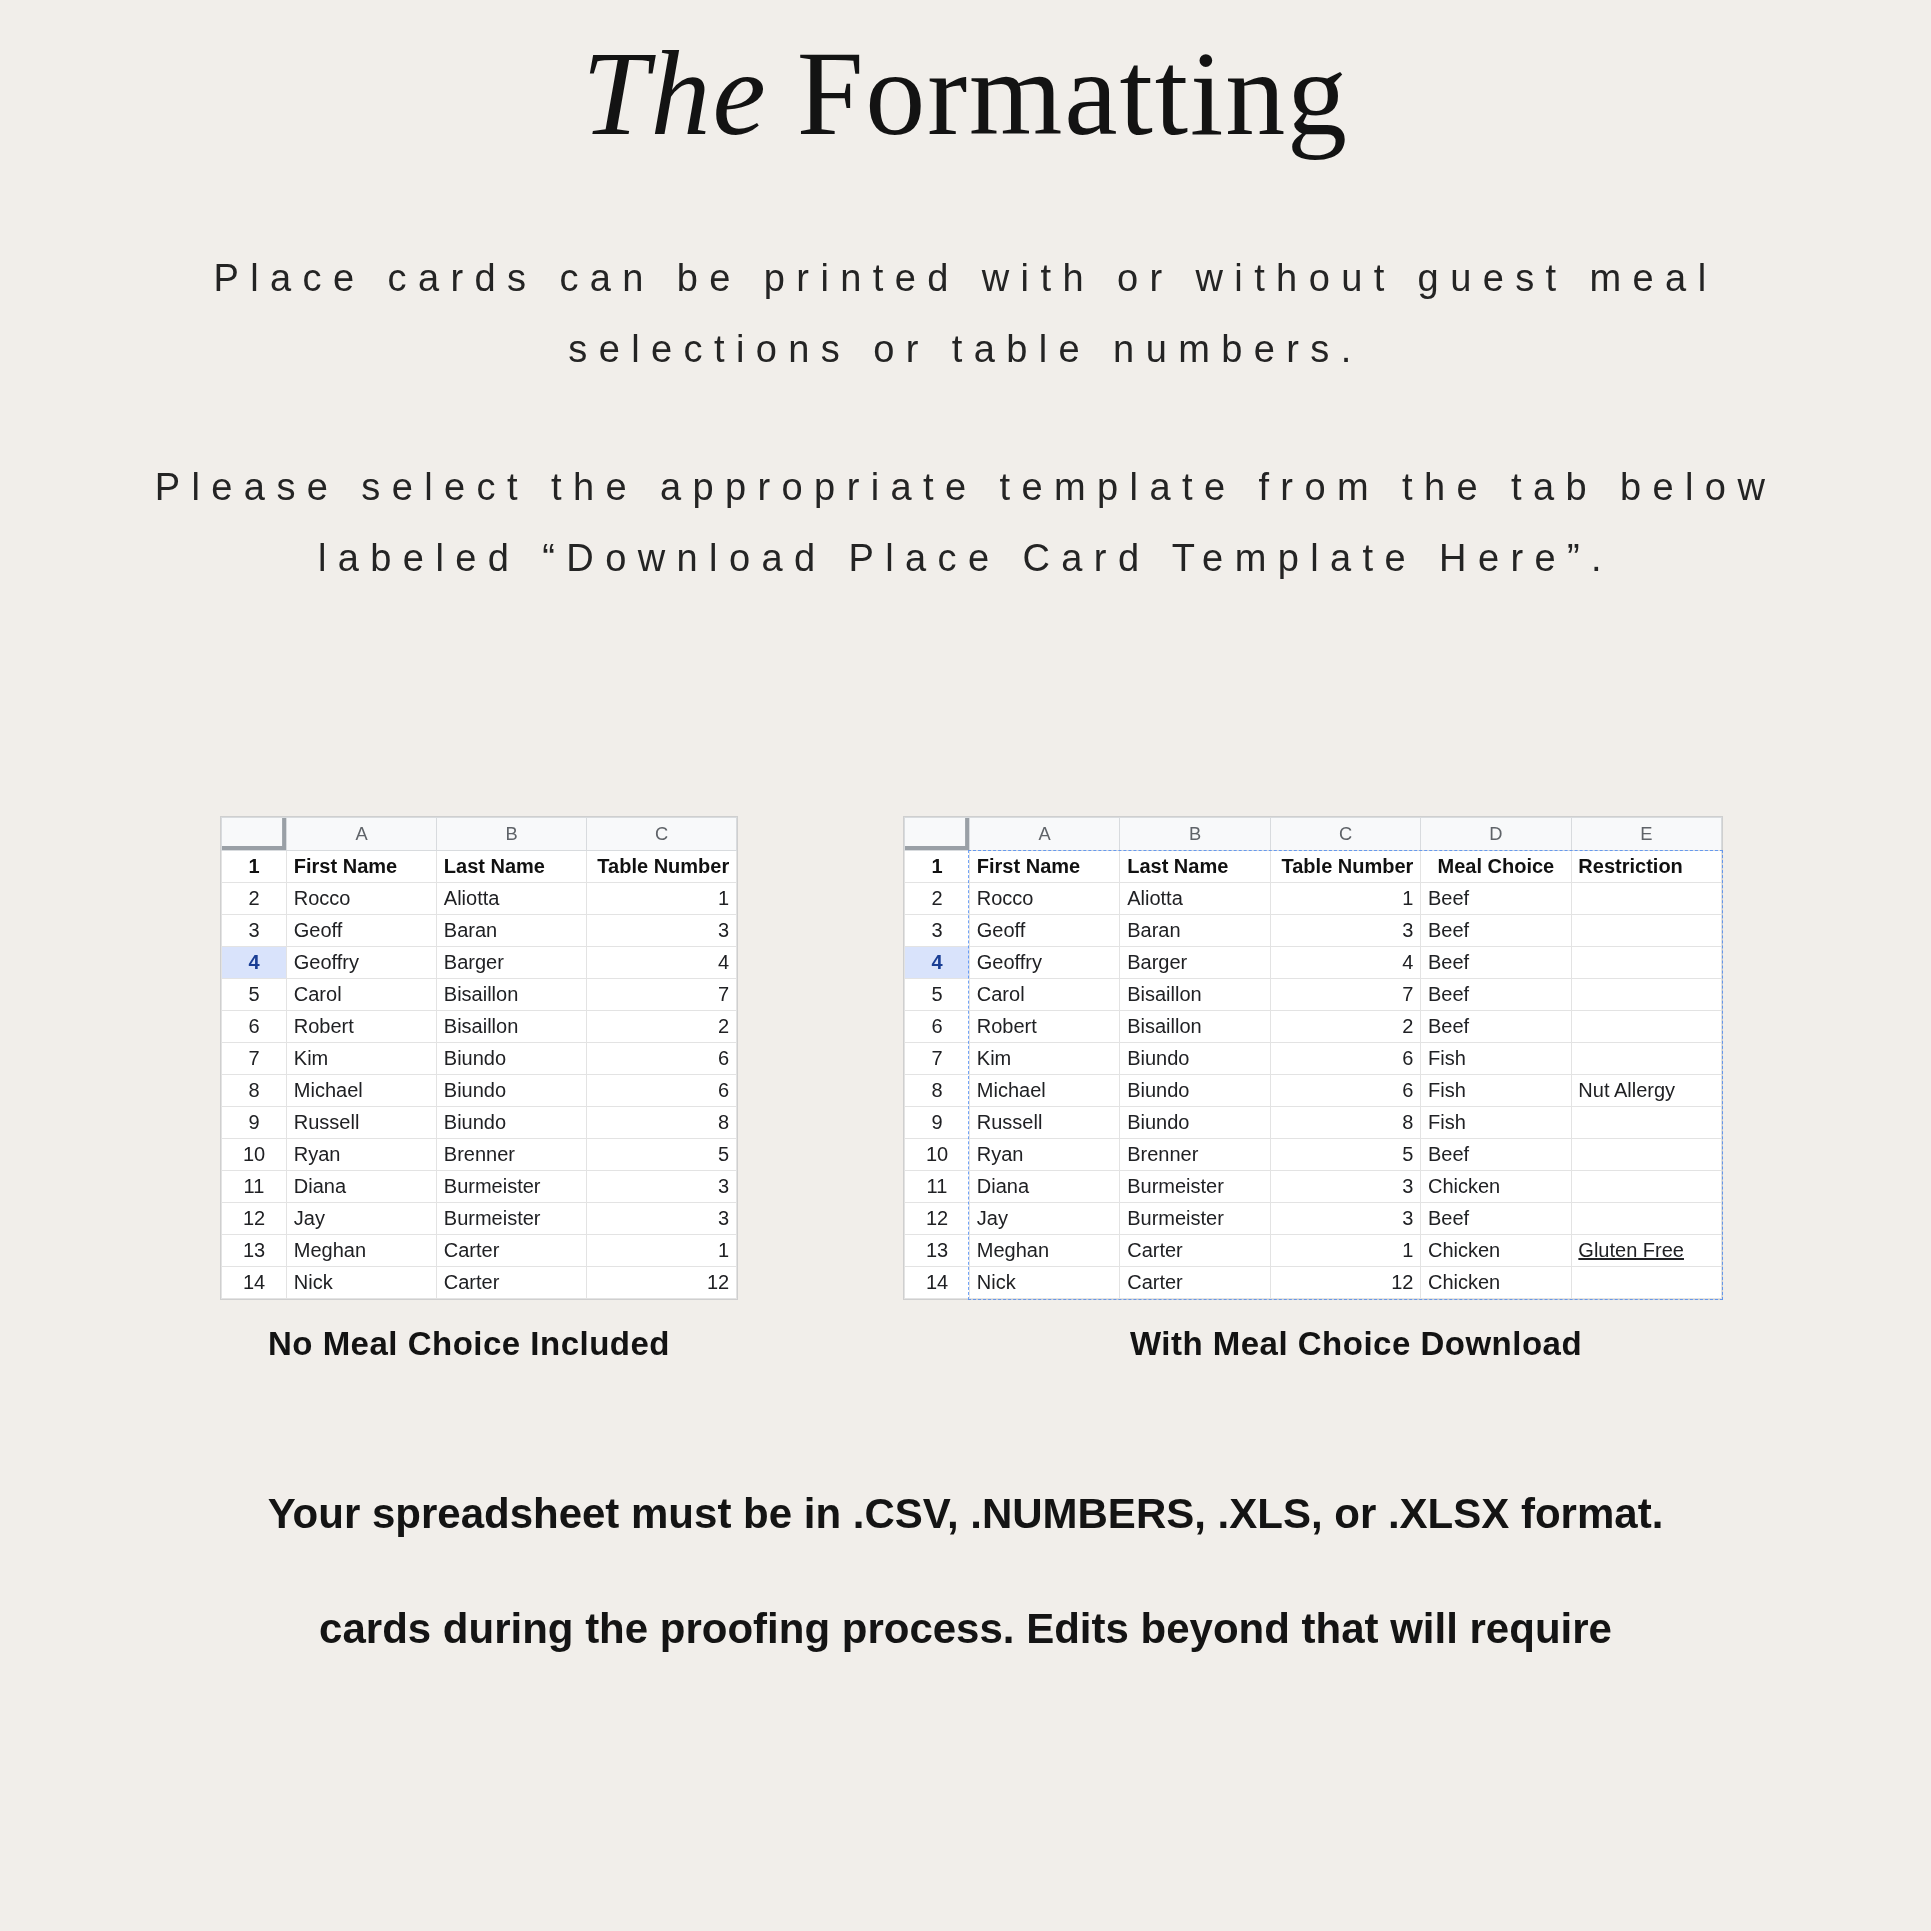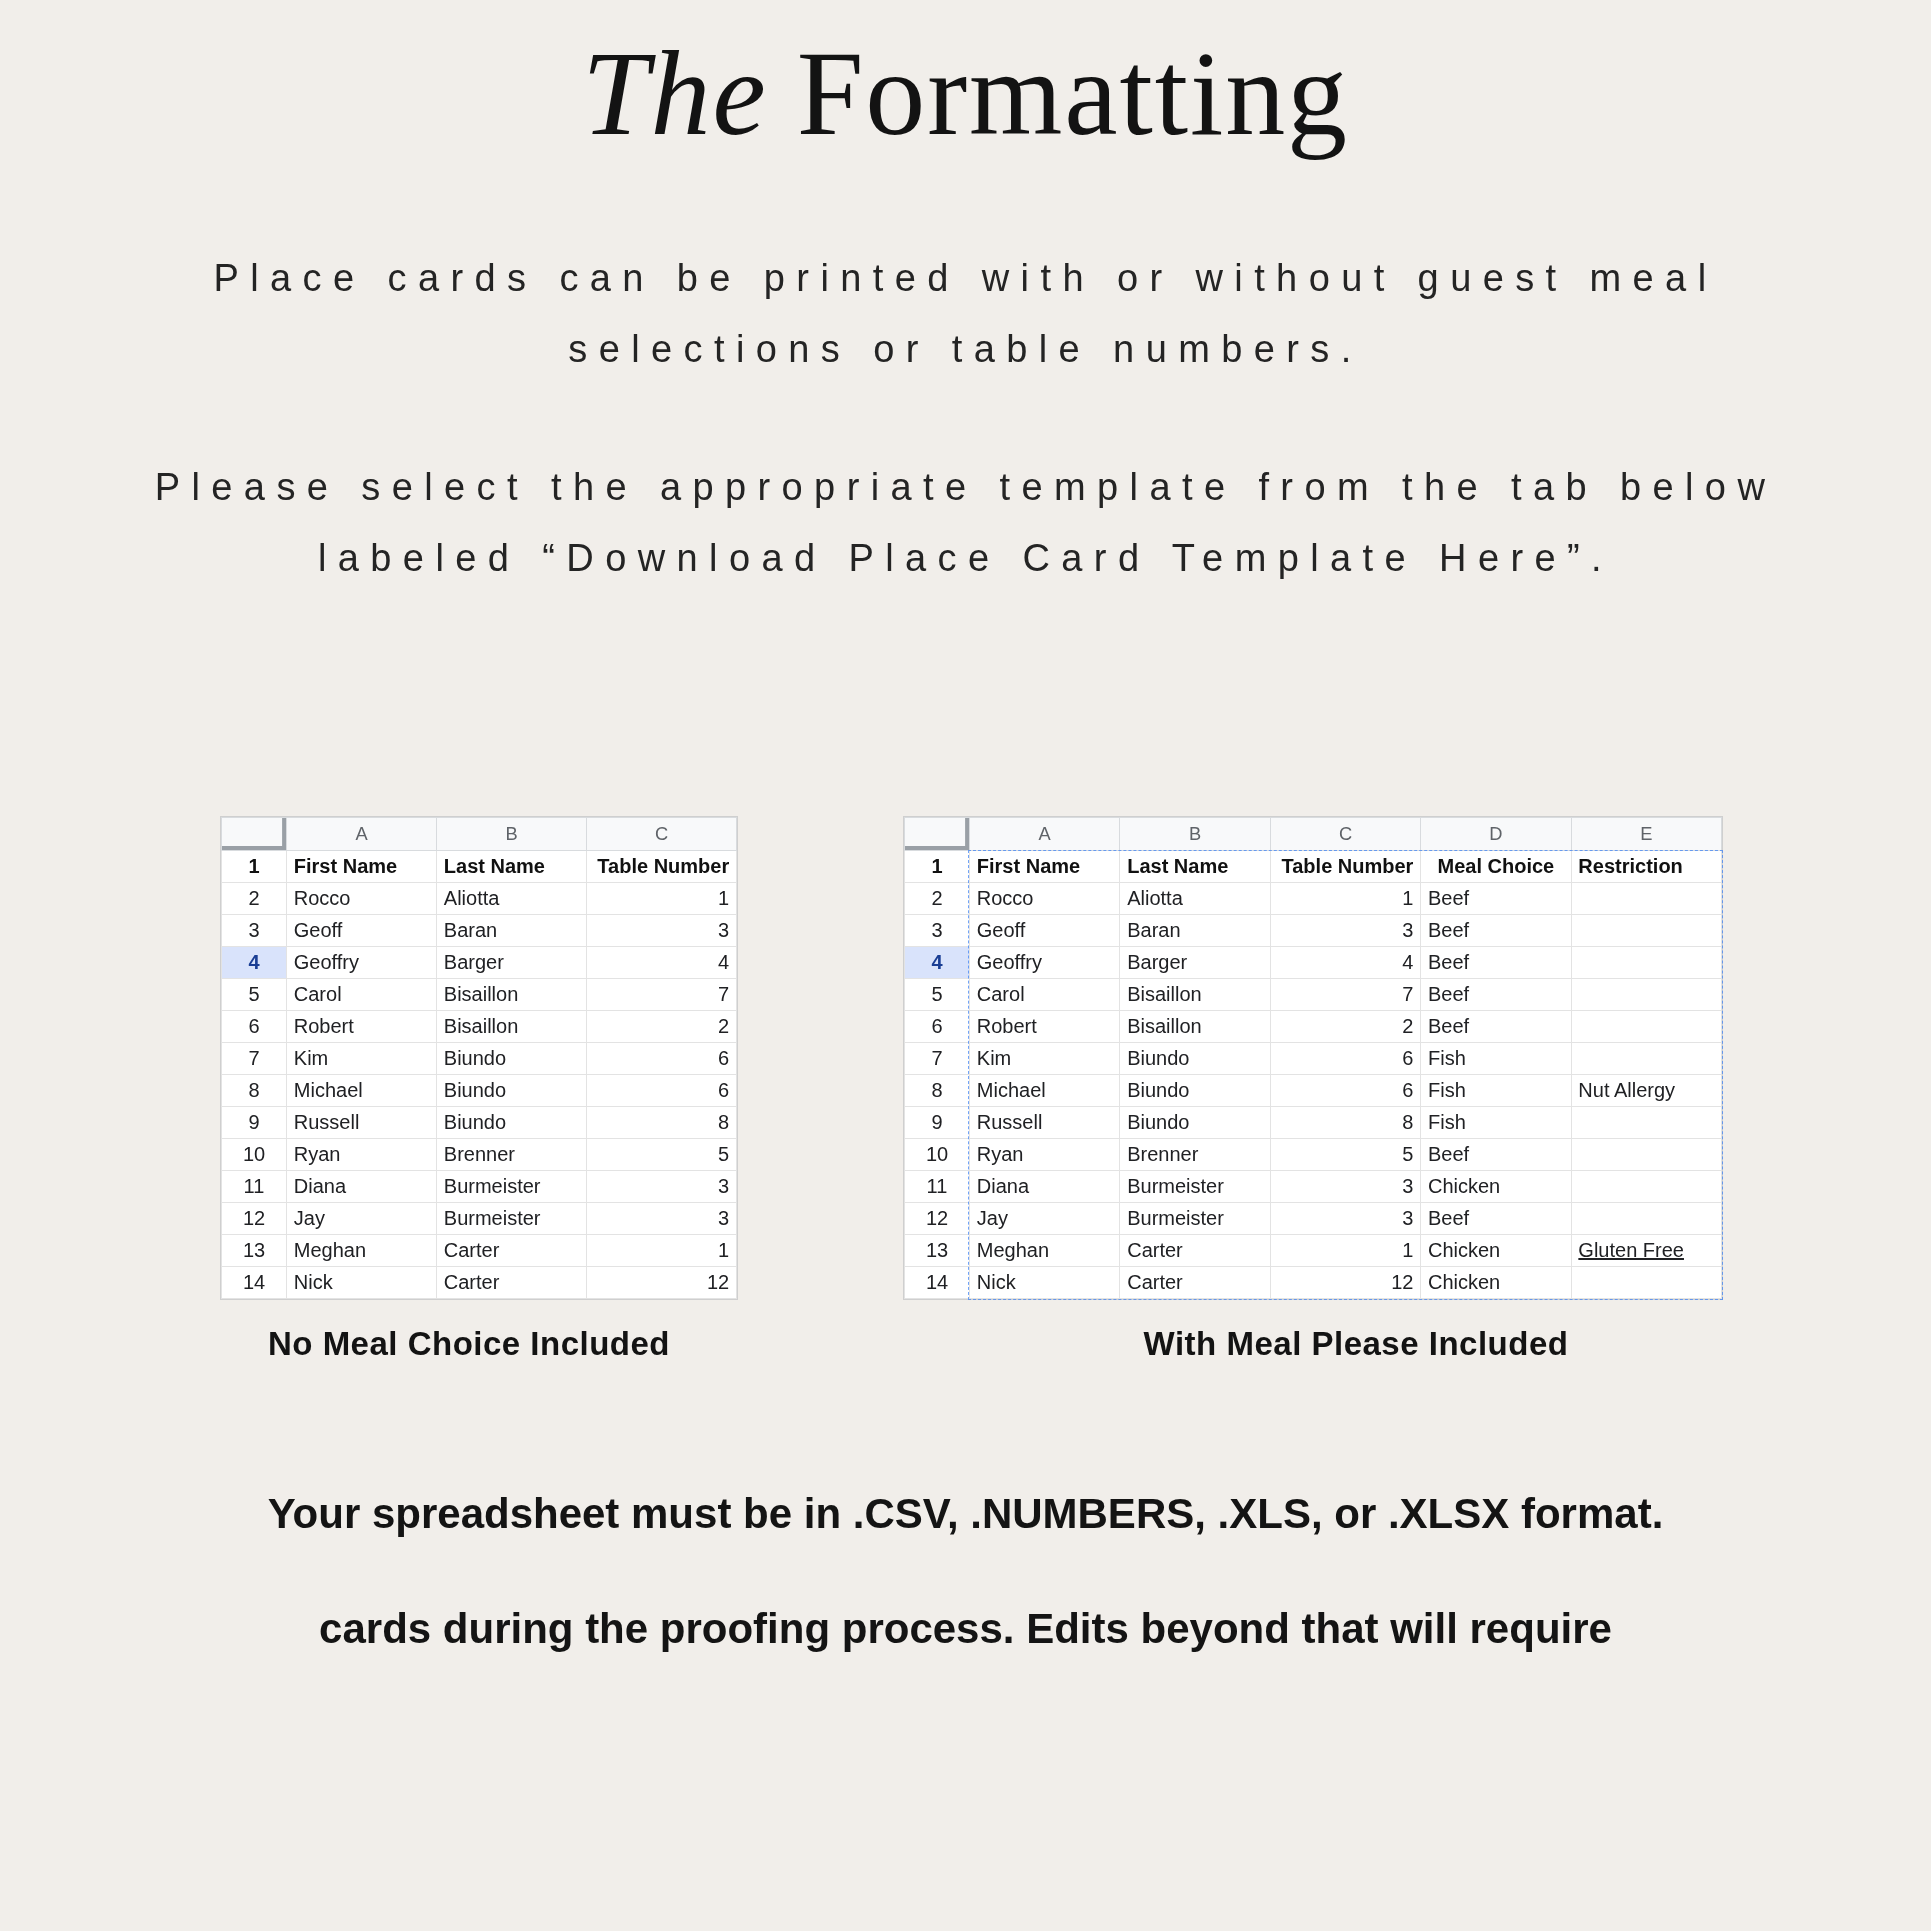--- a/index.html
+++ b/index.html
@@ -281,21 +281,21 @@
             <td style="text-align: right;">12</td>
             <td style="text-align: left;">Chicken</td>
             <td style="text-align: left;"></td>
           </tr>
         </tbody>
       </table>
       <div class="selection"></div>
     </div>
 
   <div class="caption cap-left">No Meal Choice Included</div>
-  <div class="caption cap-right">With Meal Please Included</div>
+  <div class="caption cap-right">With Meal Choice Download</div>
 
   <div class="bold-note note1">Your spreadsheet must be in .CSV, .NUMBERS, .XLS, or .XLSX format.</div>
 
   <div class="bold-note note2">
     <div>cards during the proofing process. Edits beyond that will require</div>
   </div>
 
 </div>
 
 

